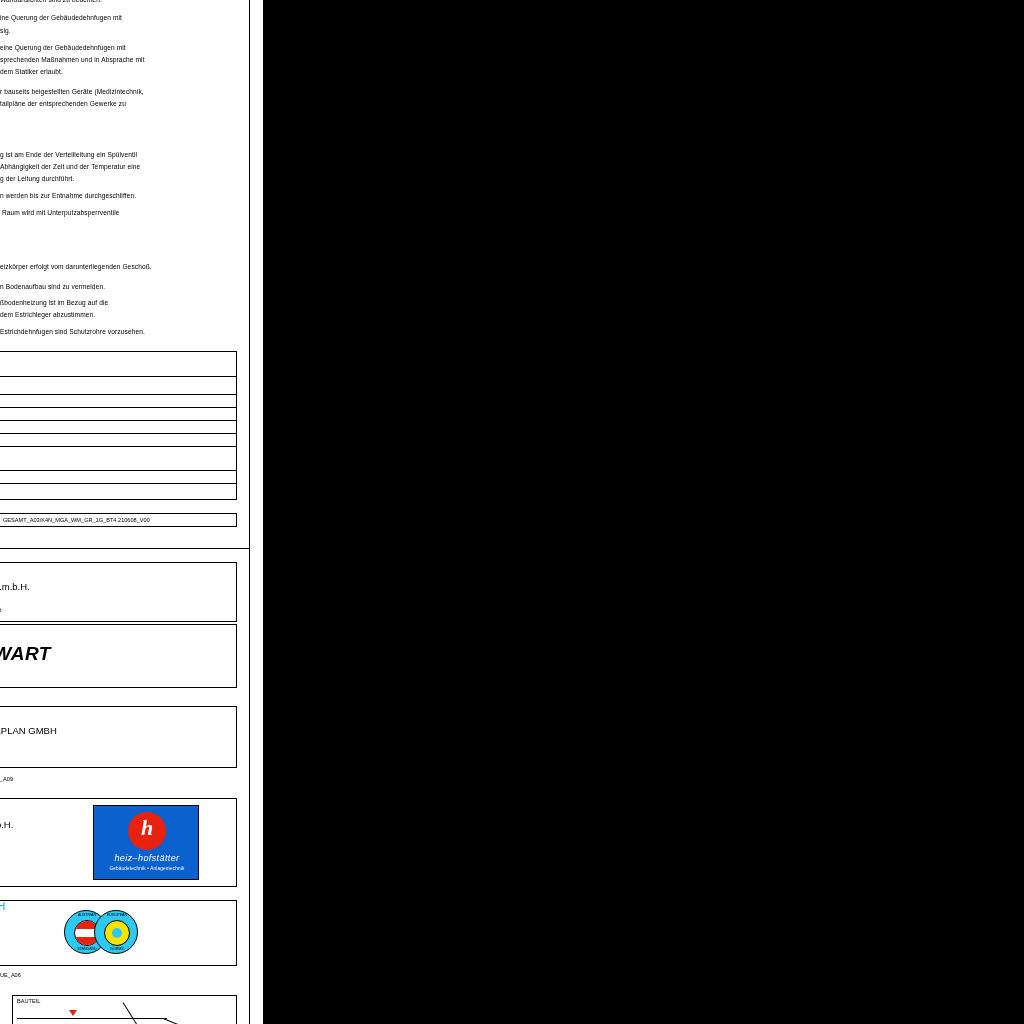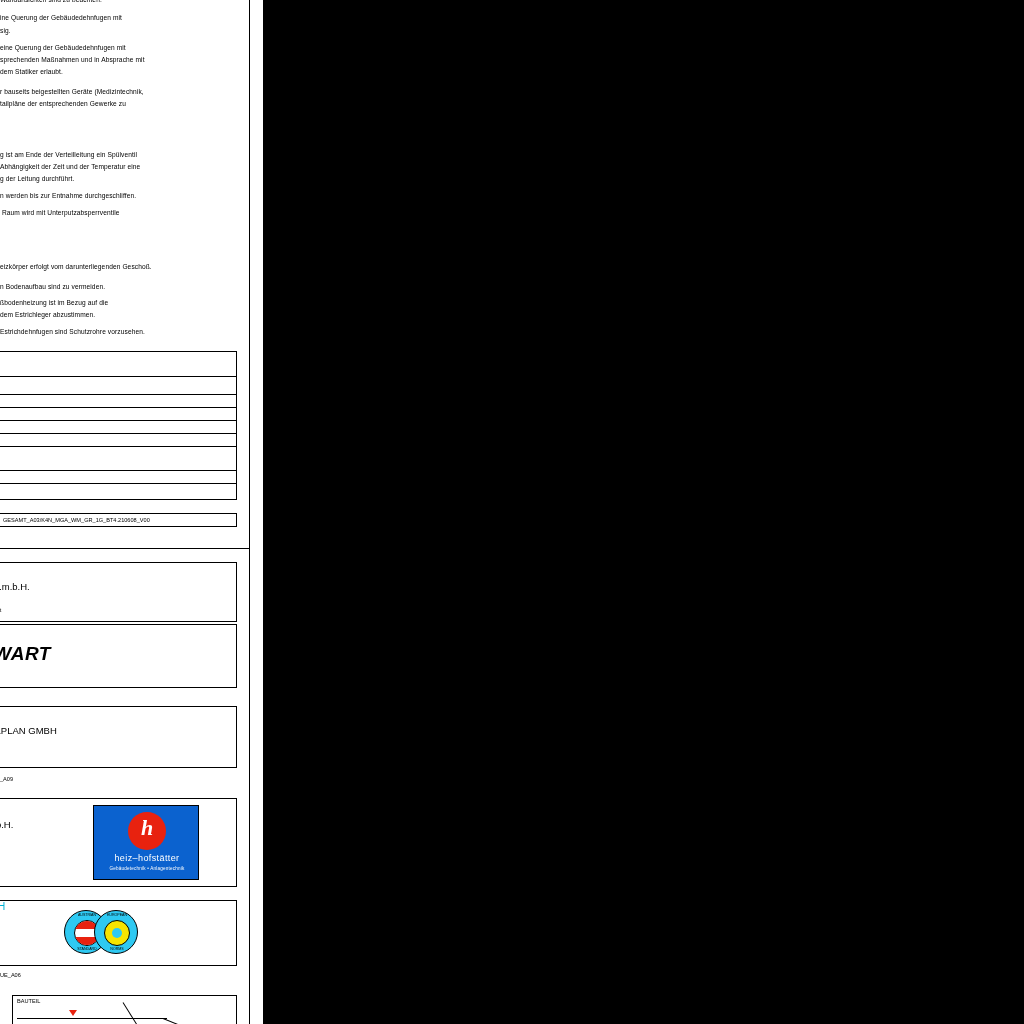--- a/index.html
+++ b/index.html
@@ -23,21 +23,21 @@
   .tbl{position:absolute;left:-1px;top:351px;width:238px;height:149px;border:1.3px solid #000;box-sizing:border-box;background:#fff;}
   .tbl .row{position:absolute;left:0;width:100%;height:1px;background:#000;}
 
   
   .codebar{position:absolute;left:-1px;top:513px;width:238px;height:14px;border:1.2px solid #000;box-sizing:border-box;background:#fff;}
 
   
   .logoH{position:absolute;left:93px;top:805px;width:106px;height:75px;background:#0b62cf;border:1px solid #000;box-sizing:border-box;overflow:hidden;}
   .logoH .circ{position:absolute;left:34px;top:6px;width:38px;height:38px;border-radius:50%;background:#e8220f;}
   .logoH .circ span{position:absolute;left:0;top:3px;width:38px;text-align:center;color:#fff;font-size:22px;font-style:italic;font-weight:bold;font-family:"Liberation Serif",serif;}
-  .logoH .name{position:absolute;left:0;top:47px;width:106px;text-align:center;color:#fff;font-size:9px;letter-spacing:0.4px;}
+  .logoH .name{position:absolute;left:0;top:47px;width:106px;text-align:center;color:#fff;font-size:9px;letter-spacing:0.4px;font-style:italic;}
   .logoH .sub{position:absolute;left:0;top:60px;width:106px;text-align:center;color:#fff;font-size:4.6px;letter-spacing:0.2px;}
 
   
   .certs{position:absolute;left:64px;top:908px;width:74px;height:48px;}
   .cert{position:absolute;top:2px;width:44px;height:44px;border-radius:50%;background:#2ec9f2;border:1px solid #000;box-sizing:border-box;}
   .cert.a{left:0;}
   .cert.b{left:30px;background:#2ec9f2;}
   .cert .inner{position:absolute;left:9px;top:9px;width:26px;height:26px;border-radius:50%;background:#fff;border:1px solid #000;box-sizing:border-box;overflow:hidden;}
   .cert.a .inner{background:#fff;}
   .cert.a .inner .stripe{position:absolute;left:0;width:26px;height:8px;background:#e8220f;}

